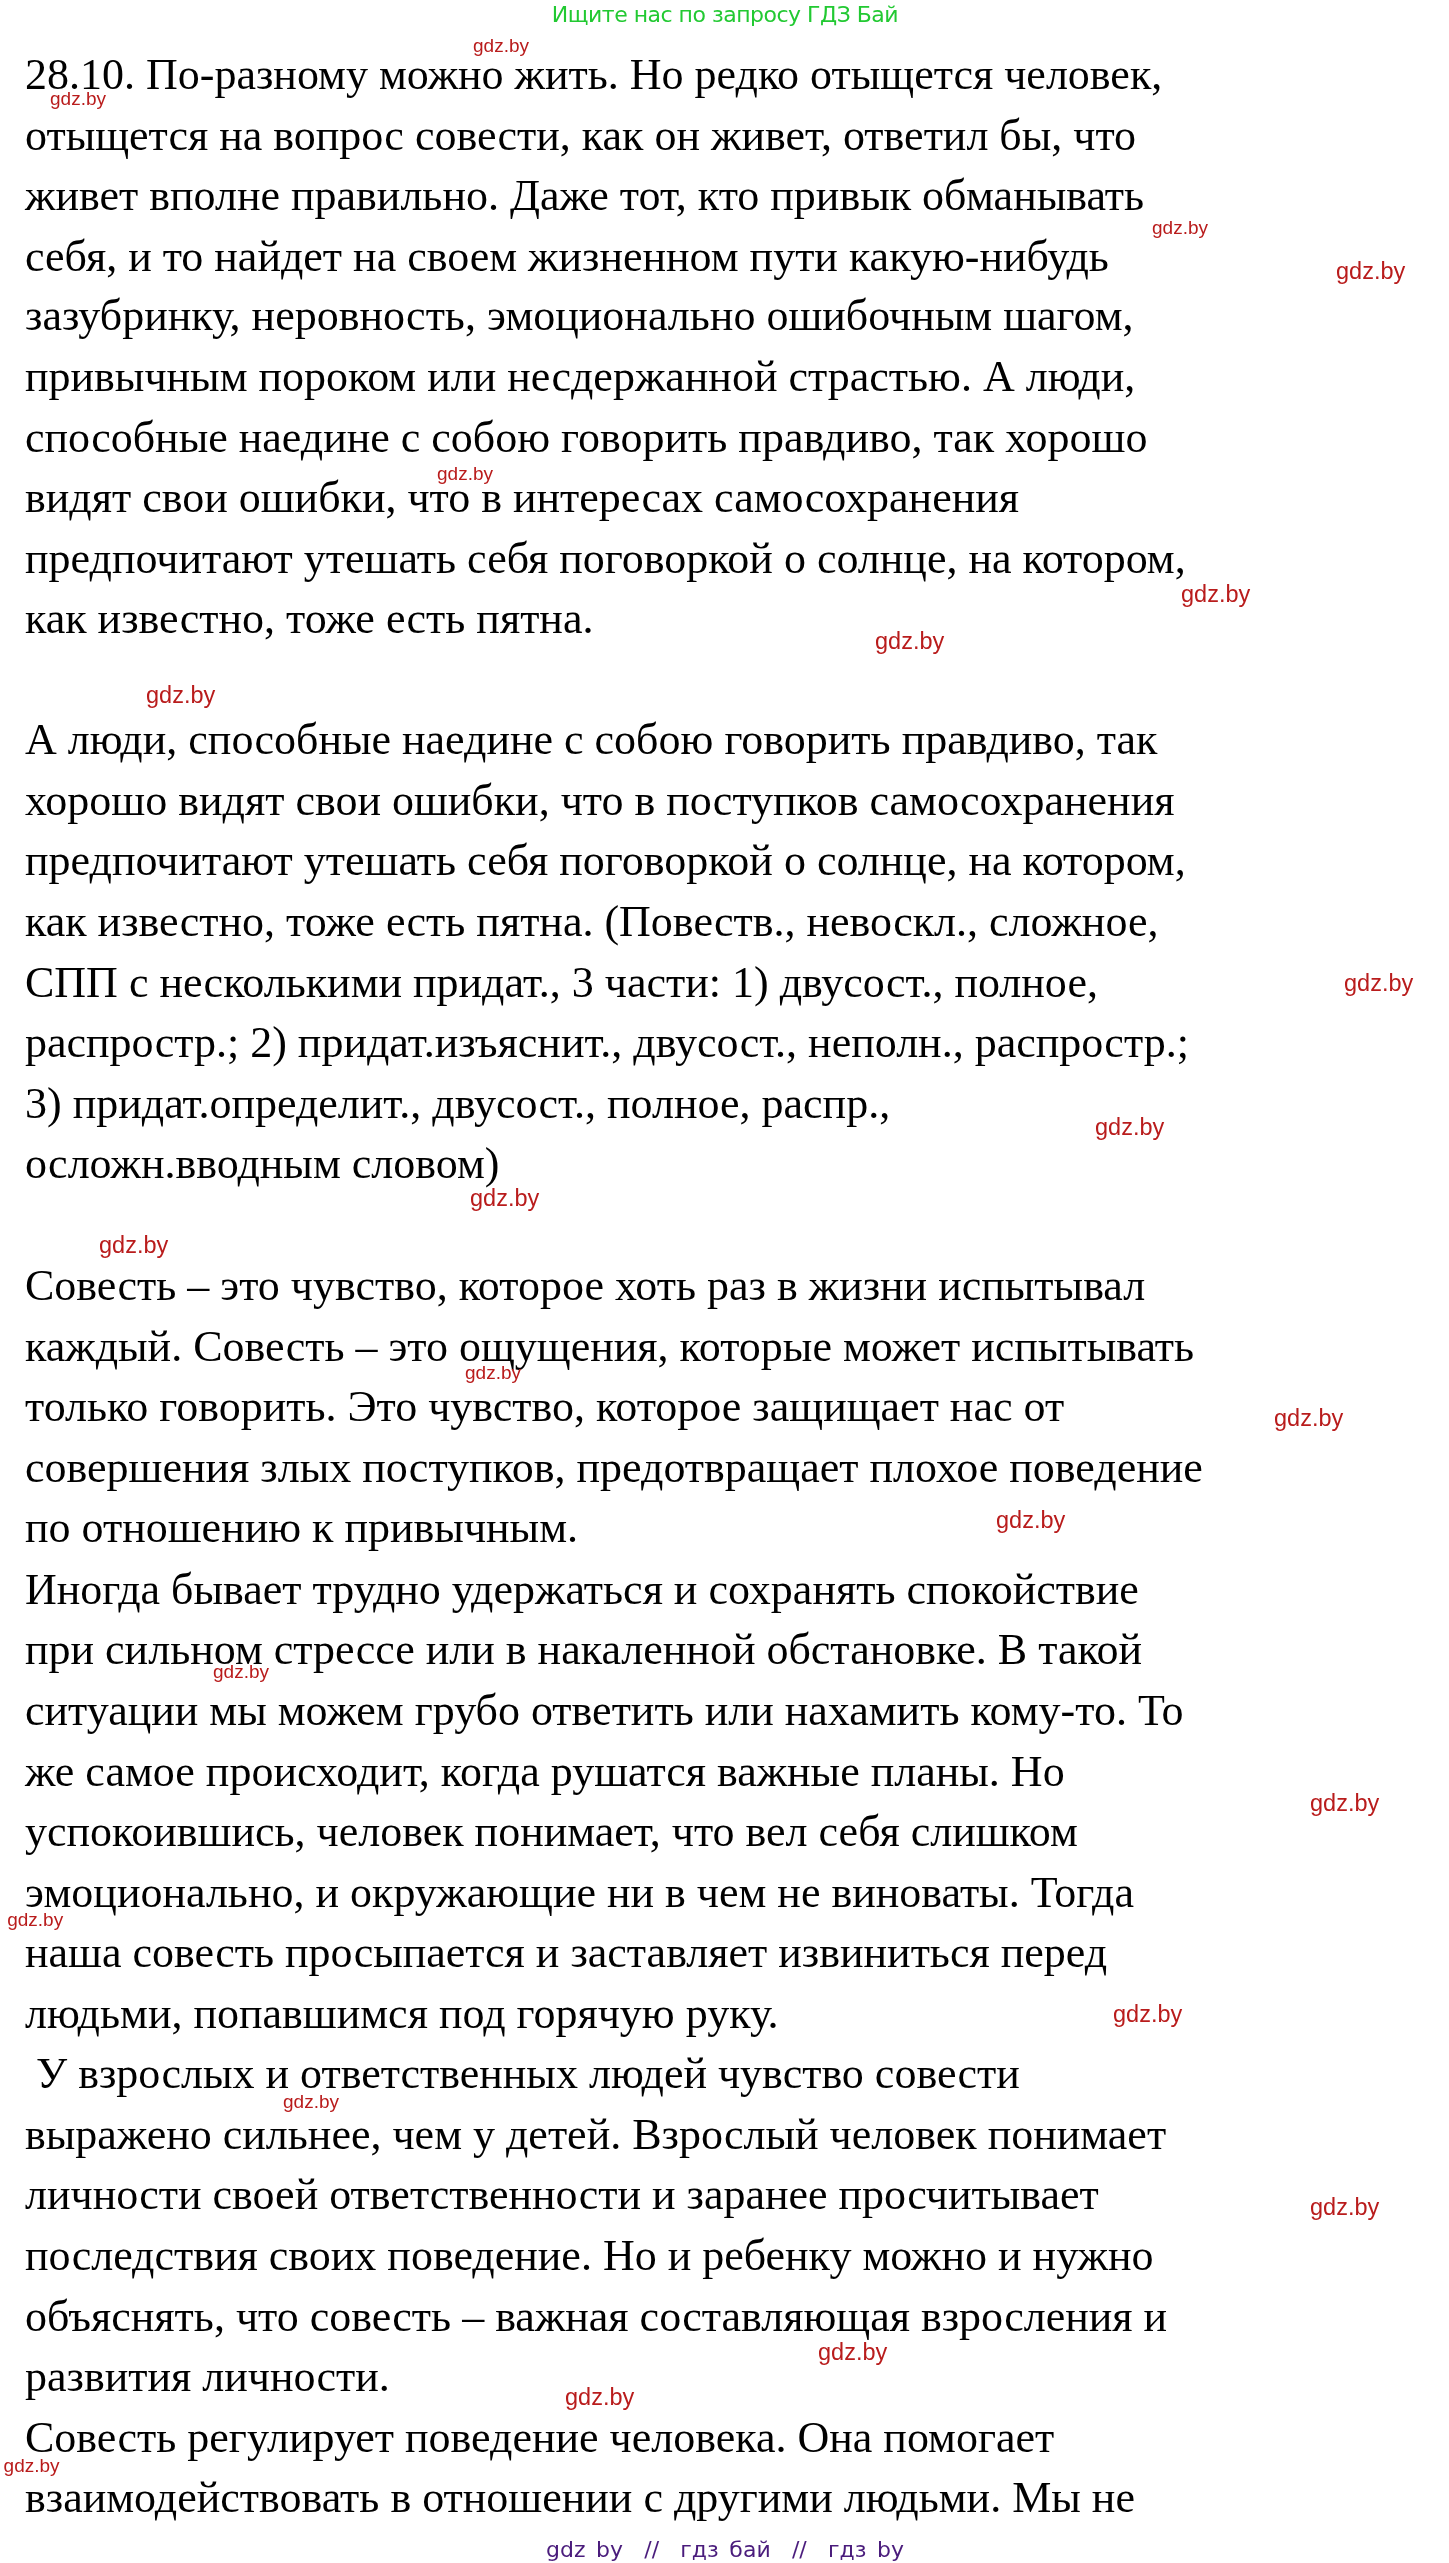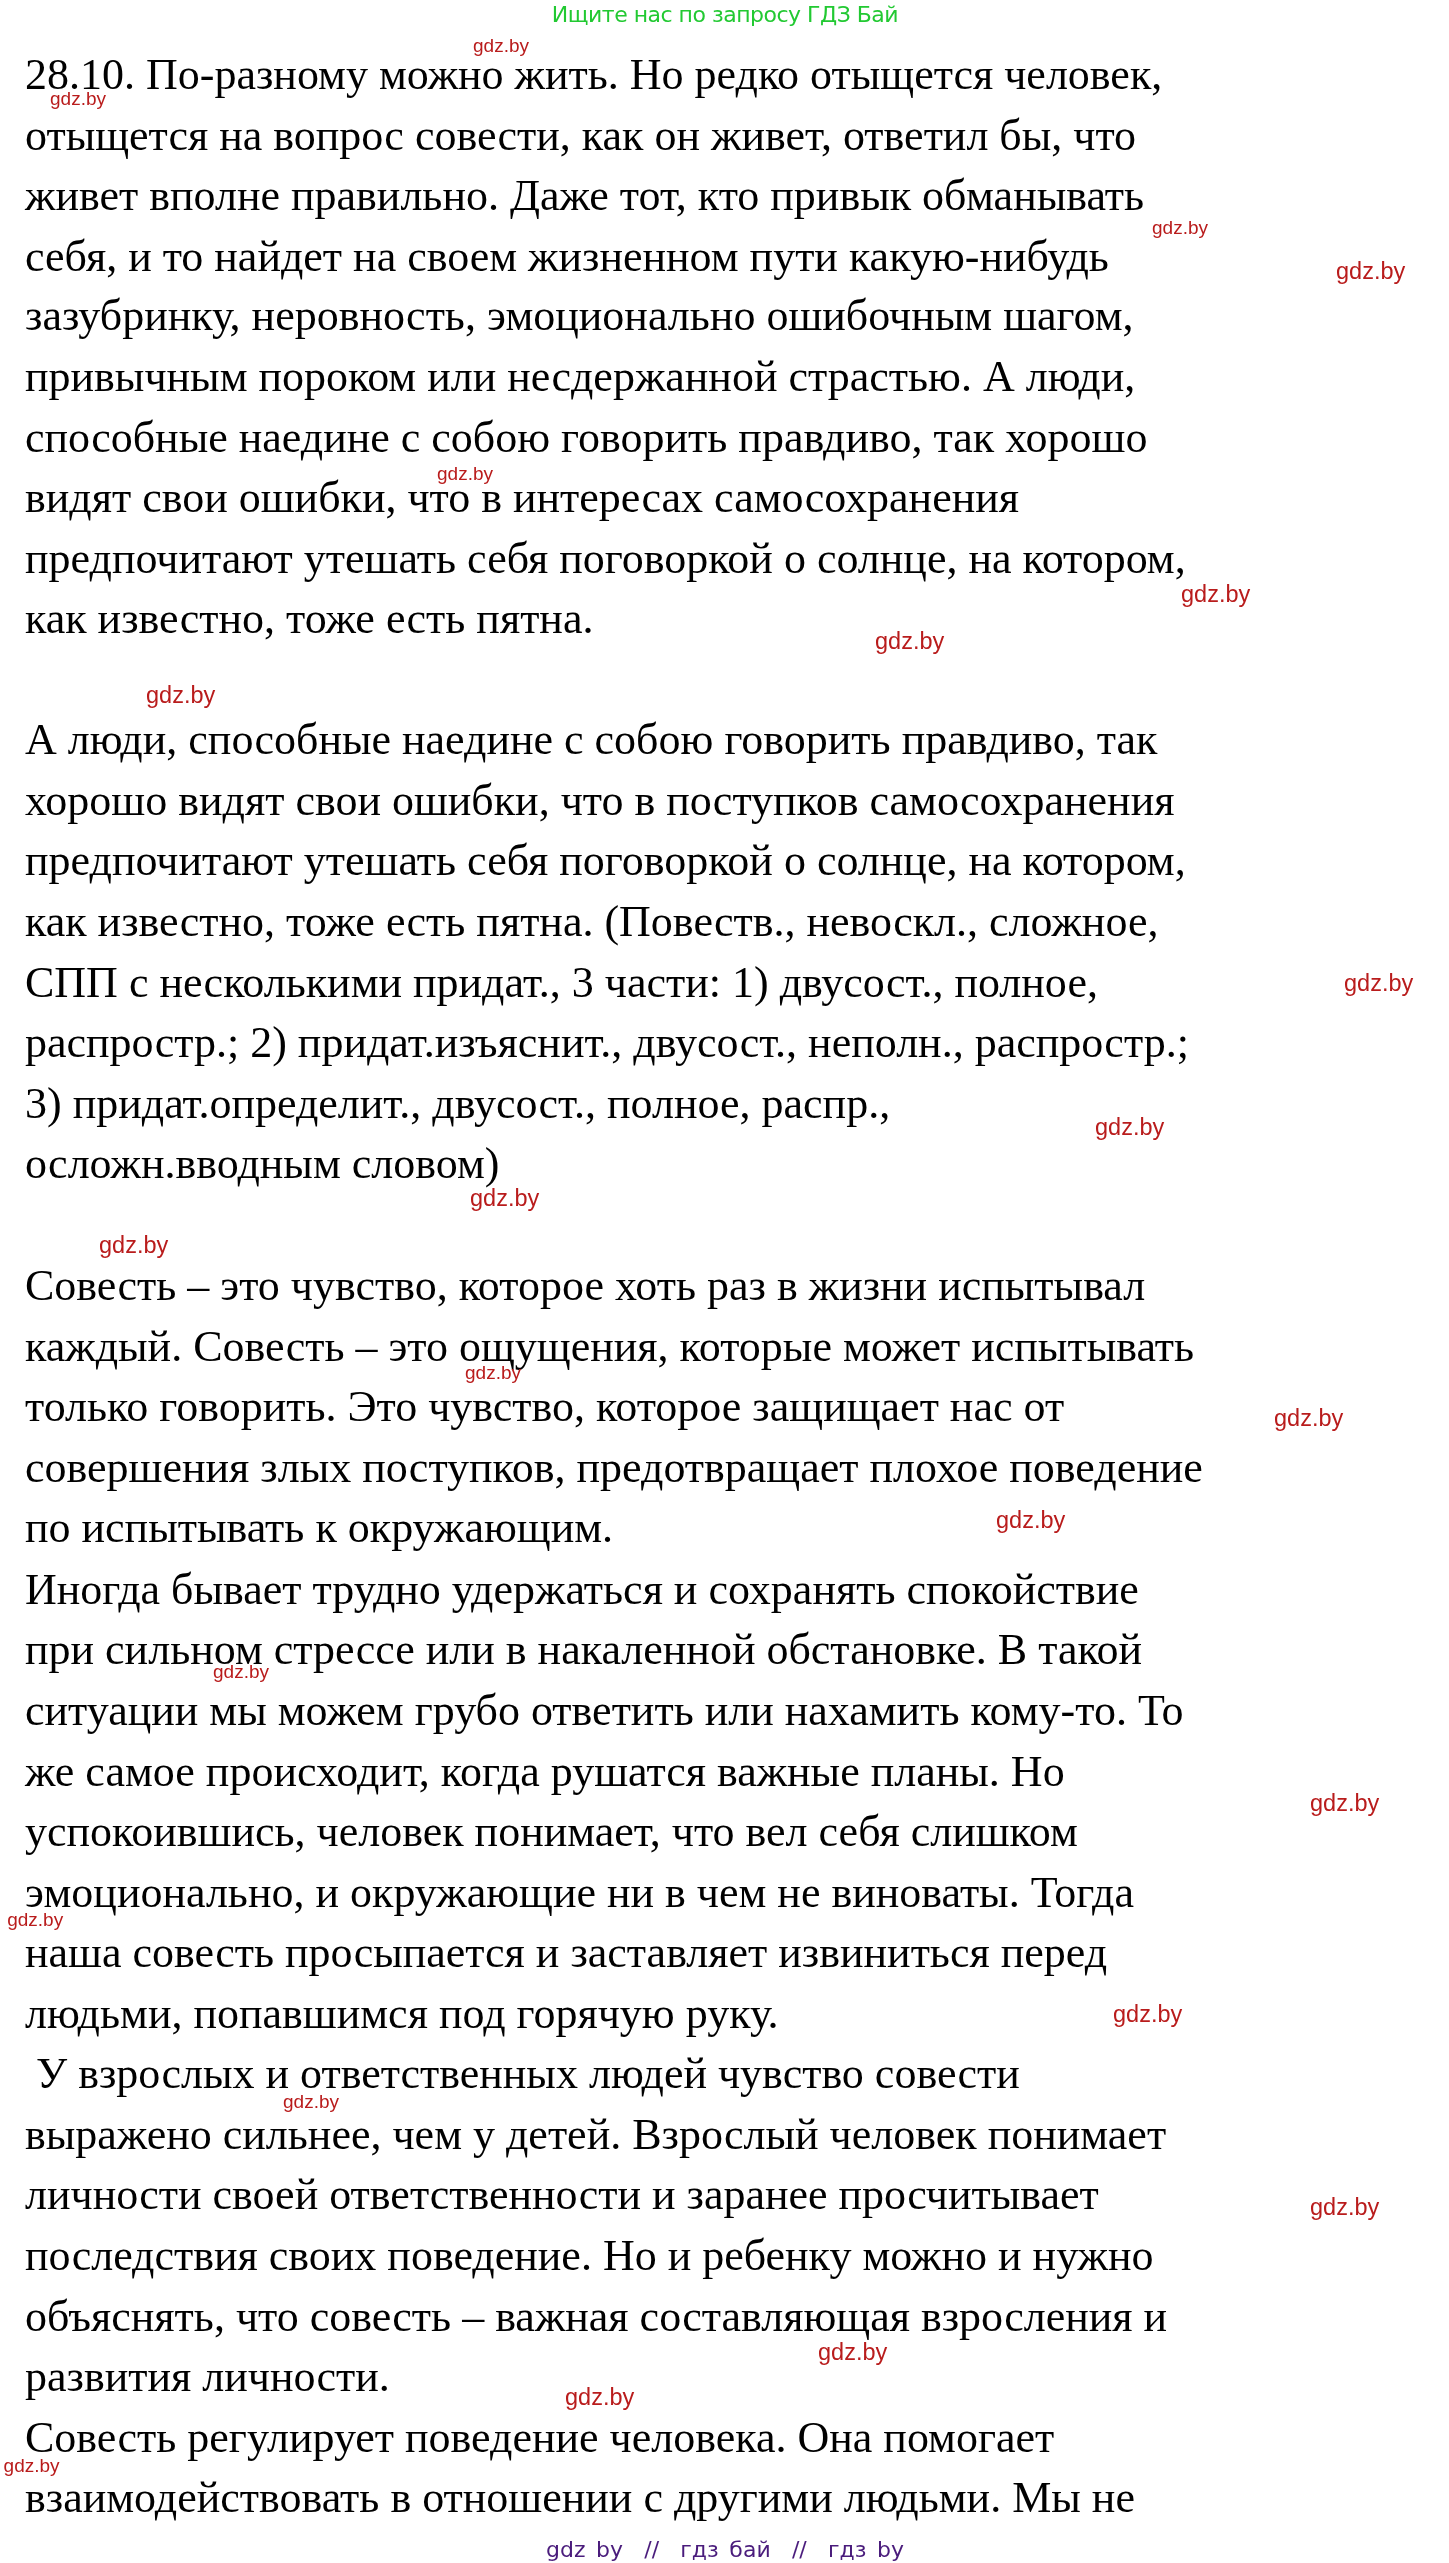--- a/index.html
+++ b/index.html
@@ -58,21 +58,21 @@
     <div class="line" style="top:1013px">распростр.; 2) придат.изъяснит., двусост., неполн., распростр.;</div>
     <div class="line" style="top:1074px">3) придат.определит., двусост., полное, распр.,</div>
     <div class="line" style="top:1134px">осложн.вводным словом)</div>
   </div>
 
   <div>
     <div class="line" style="top:1256px">Совесть – это чувство, которое хоть раз в жизни испытывал</div>
     <div class="line" style="top:1317px">каждый. Совесть – это ощущения, которые может испытывать</div>
     <div class="line" style="top:1377px">только говорить. Это чувство, которое защищает нас от</div>
     <div class="line" style="top:1438px">совершения злых поступков, предотвращает плохое поведение</div>
-    <div class="line" style="top:1498px">по испытывать к окружающим.</div>
+    <div class="line" style="top:1498px">по отношению к привычным.</div>
     <div class="line" style="top:1560px">Иногда бывает трудно удержаться и сохранять спокойствие</div>
     <div class="line" style="top:1620px">при сильном стрессе или в накаленной обстановке. В такой</div>
     <div class="line" style="top:1681px">ситуации мы можем грубо ответить или нахамить кому-то. То</div>
     <div class="line" style="top:1742px">же самое происходит, когда рушатся важные планы. Но</div>
     <div class="line" style="top:1802px">успокоившись, человек понимает, что вел себя слишком</div>
     <div class="line" style="top:1863px">эмоционально, и окружающие ни в чем не виноваты. Тогда</div>
     <div class="line" style="top:1923px">наша совесть просыпается и заставляет извиниться перед</div>
     <div class="line" style="top:1984px">людьми, попавшимся под горячую руку.</div>
     <div class="line" style="top:2044px;white-space:pre"> У взрослых и ответственных людей чувство совести</div>
     <div class="line" style="top:2105px">выражено сильнее, чем у детей. Взрослый человек понимает</div>

